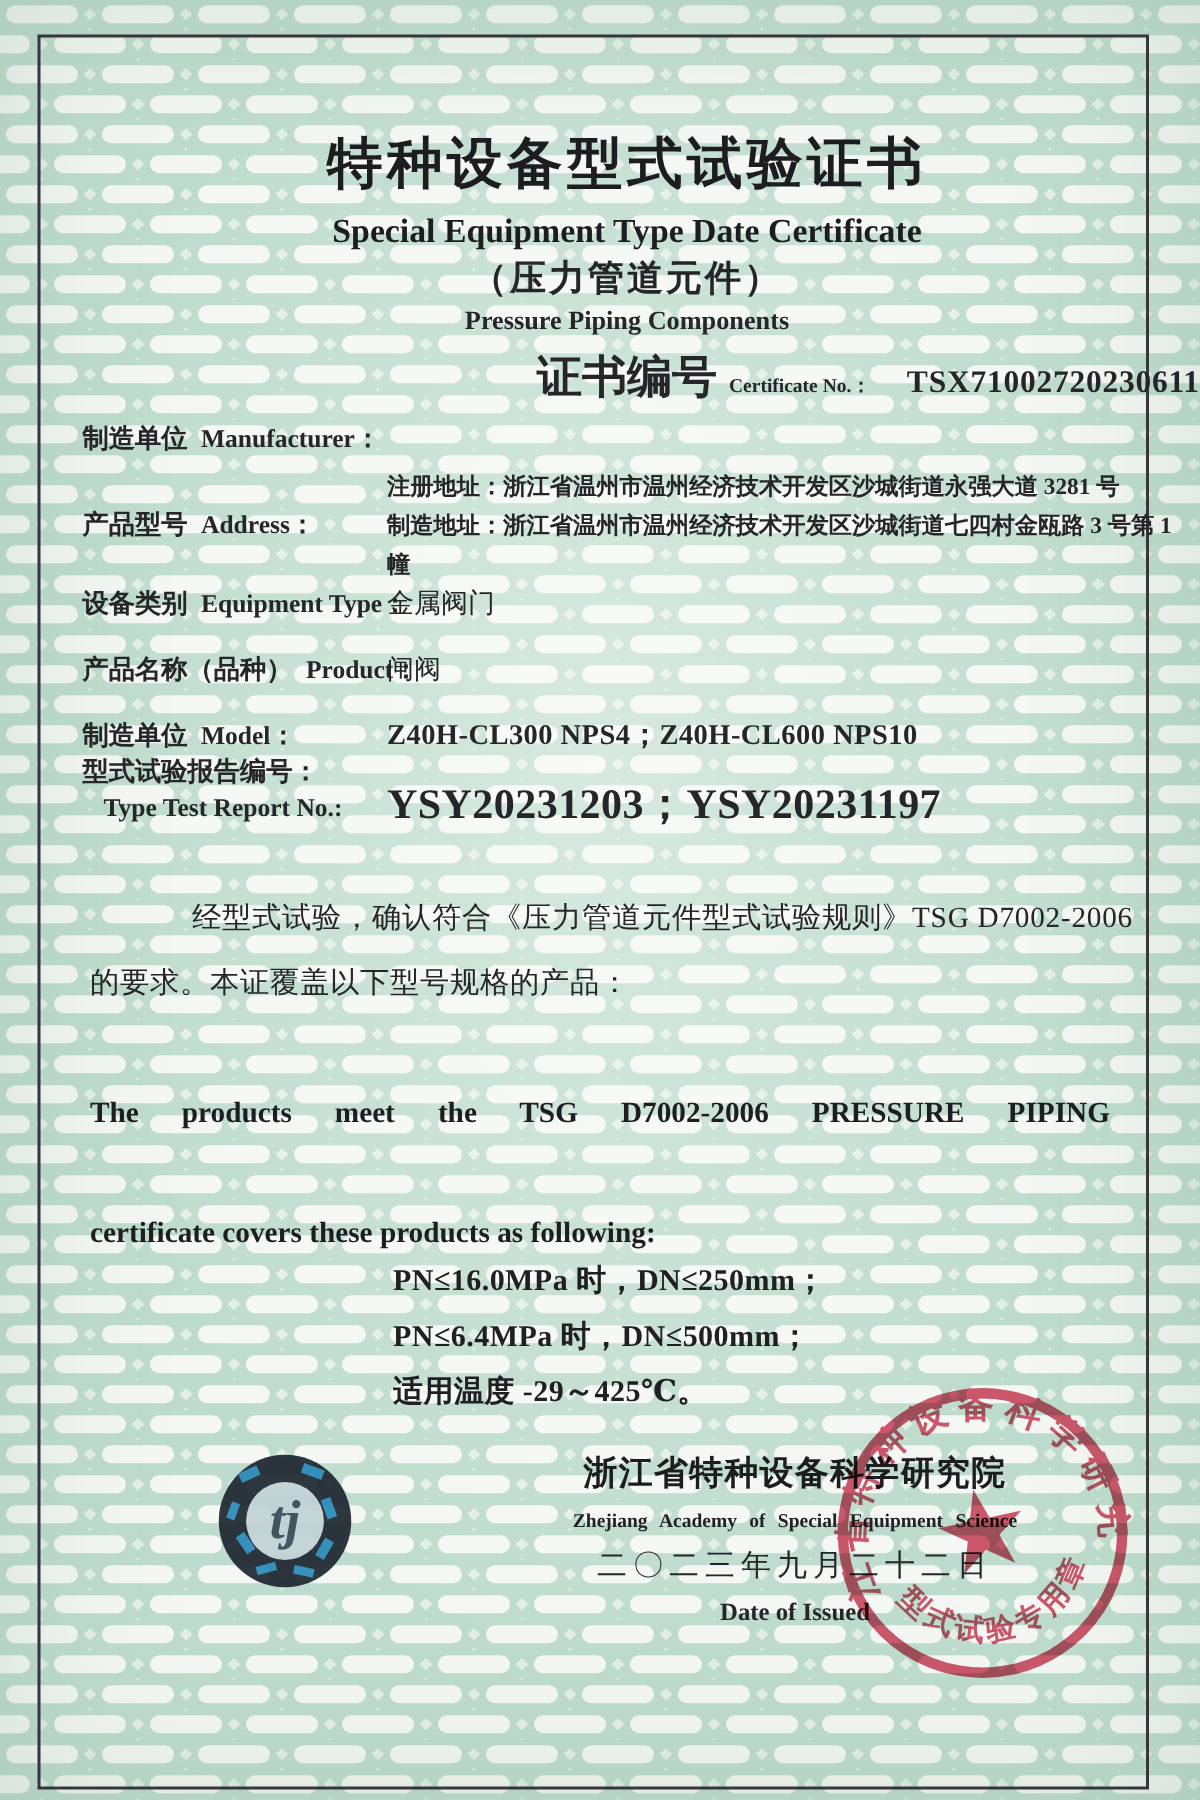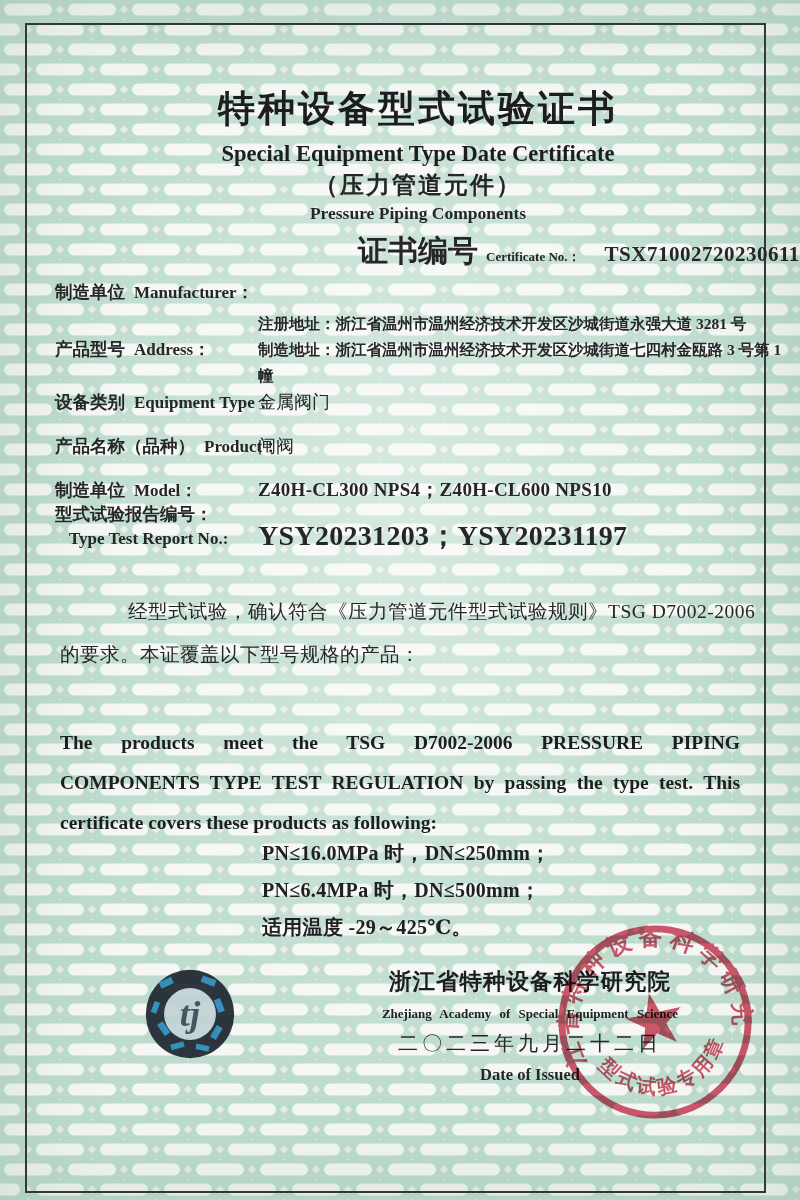--- a/index.html
+++ b/index.html
@@ -130,21 +130,20 @@
     <span class="cn">型式试验报告编号：</span>
   </div>
   <div class="abs field-label" style="top:529px">
     <span class="en" style="margin-left:14px">Type Test Report No.:</span>
   </div>
   <div class="abs field-value value-bold" style="top:517px;font-size:28px">YSY20231203；YSY20231197</div>
 
   <div class="abs stmt-cn1">经型式试验，确认符合《压力管道元件型式试验规则》TSG D7002-2006</div>
   <div class="abs stmt-cn2">的要求。本证覆盖以下型号规格的产品：</div>
   <div class="abs stmt-en" style="top:684px">The products meet the TSG D7002-2006 PRESSURE PIPING</div>
-  <div class="abs stmt-en" style="top:724px">COMPONENTS TYPE TEST REGULATION by passing the type test. This</div>
   <div class="abs stmt-en last" style="top:764px">certificate covers these products as following:</div>
 
   <div class="abs spec-line" style="top:840px">PN≤16.0MPa 时，DN≤250mm；</div>
   <div class="abs spec-line" style="top:877px">PN≤6.4MPa 时，DN≤500mm；</div>
   <div class="abs spec-line" style="top:914px">适用温度 -29～425℃。</div>
 
   <div class="abs footer">
     <div class="issuer-cn">浙江省特种设备科学研究院</div>
     <div class="issuer-en">Zhejiang Academy of Special Equipment Science</div>
     <div class="date-cn">二〇二三年九月二十二日</div>

